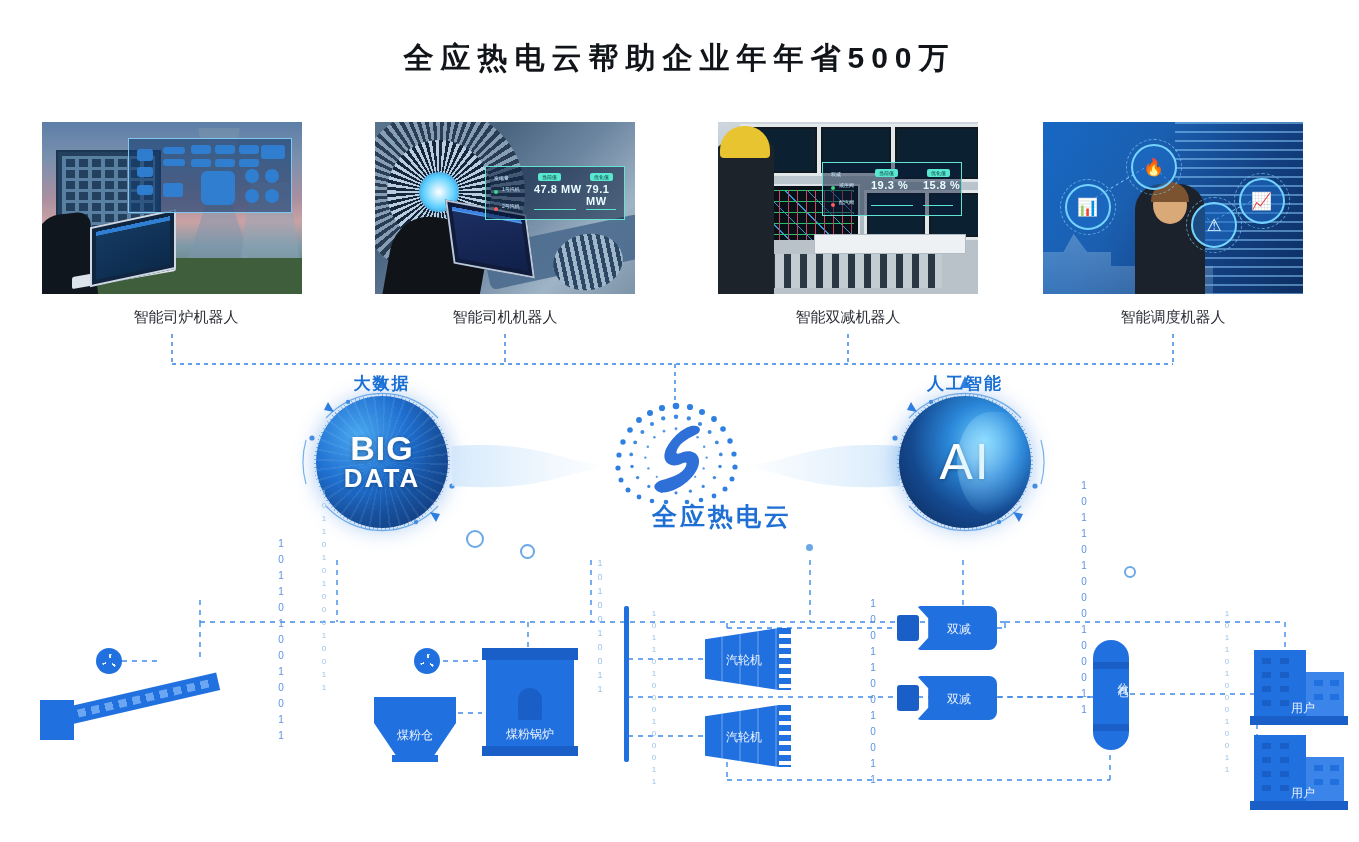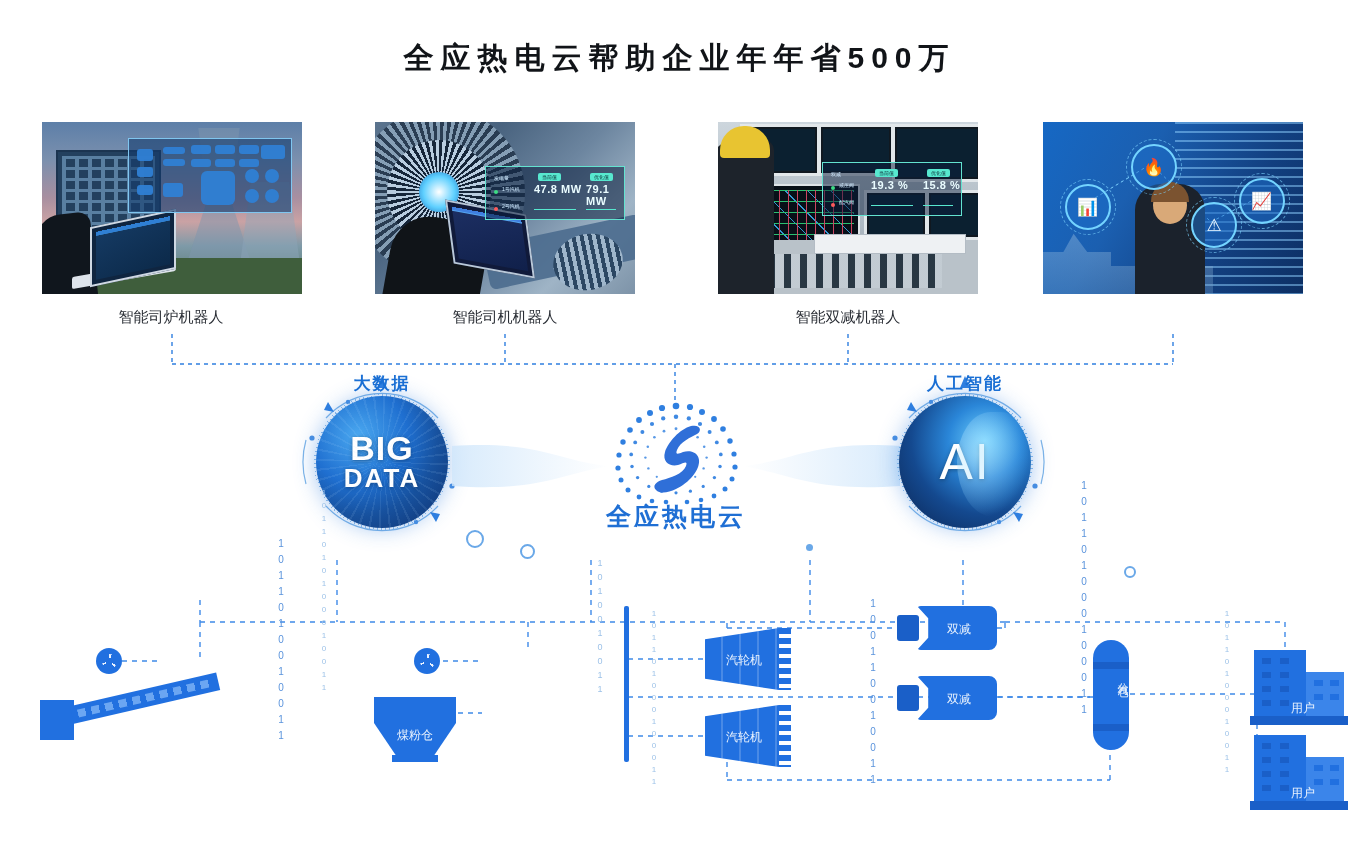--- a/index.html
+++ b/index.html
@@ -17,21 +17,21 @@
   }
 
   
   .photo-card{position:absolute;top:122px;width:260px;height:172px;overflow:hidden;}
   .photo-card .photo{position:absolute;inset:0;overflow:hidden;}
   .caption{
     position:absolute;top:308px;width:260px;text-align:center;
     font-size:15px;color:#2b2f36;
   }
   
-  .card1{left:42px;}   .cap1{left:41px;}
+  .card1{left:42px;}   .cap1{left:56px;}
   .card2{left:375px;}  .cap2{left:375px;}
   .card3{left:718px;}  .cap3{left:718px;}
   .card4{left:1043px;} .cap4{left:1043px;}
 
   
   .p1-sky{position:absolute;inset:0;background:
      linear-gradient(#5d7fa8 0%,#7b90ae 22%,#a88fa0 44%,#caa2a4 58%,#7e9aa8 72%,#4d7060 100%);}
   .p1-bldg{position:absolute;left:14px;top:28px;width:105px;height:130px;background:#23405e;
      box-shadow:inset 0 0 0 2px #1b3450;}
   .p1-bldg:before{content:"";position:absolute;inset:6px;
@@ -151,21 +151,21 @@
      background:repeating-conic-gradient(#7fb5e8 0 .7deg,transparent .7deg 3.4deg);
      -webkit-mask:radial-gradient(circle,transparent 0 61px,#000 61px 68px,transparent 68px);
              mask:radial-gradient(circle,transparent 0 61px,#000 61px 68px,transparent 68px);
      opacity:.85;}
   .orb-arcs{position:absolute;inset:0;}
   .orb-label{position:absolute;width:180px;text-align:center;top:164px;
      font-size:17px;font-weight:bold;color:#1a6fd4;letter-spacing:2px;}
 
   
   .cloud-wrap{position:absolute;left:596px;top:398px;width:160px;height:130px;}
-  .cloud-name{position:absolute;left:560px;top:500px;width:232px;text-align:center;
+  .cloud-name{position:absolute;left:560px;top:500px;width:232px;text-align:right;
      font-size:25px;font-weight:bold;color:#1f6fd4;letter-spacing:3px;}
 
   
   .eq{position:absolute;}
   .eq-label{position:absolute;color:#e9f2fd;font-size:12px;text-align:center;white-space:nowrap;}
   .v-label{writing-mode:vertical-rl;text-orientation:upright;letter-spacing:2px;}
 
   .boiler-body{position:absolute;background:#2170e0;}
   .boiler-cap{position:absolute;background:#1a5fc8;}
   .boiler-door{position:absolute;background:#1a5fc8;border-radius:14px 14px 3px 3px;}
@@ -342,20 +342,21 @@
       </svg>
       <div class="p4-man"></div>
       <div class="p4-head"></div>
       <div class="p4-hair"></div>
       <div class="p4-ic" style="left:22px;top:62px;">📊</div>
       <div class="p4-ic" style="left:88px;top:22px;">🔥</div>
       <div class="p4-ic" style="left:148px;top:80px;">⚠</div>
       <div class="p4-ic" style="left:196px;top:56px;">📈</div>
     </div>
   </div>
+  <div class="caption cap4">智能调度机器人</div>
 
   <svg class="conn" width="1359" height="842">
     <g stroke="#2f7fe0" stroke-width="1.4" fill="none" stroke-dasharray="4 4">
 
       <line x1="172" y1="334" x2="172" y2="364"></line>
       <line x1="505" y1="334" x2="505" y2="364"></line>
       <line x1="848" y1="334" x2="848" y2="364"></line>
       <line x1="1173" y1="334" x2="1173" y2="364"></line>
 
       <line x1="172" y1="364" x2="1173" y2="364"></line>
@@ -659,20 +660,27 @@
 
   <div class="eq" style="left:374px;top:697px;width:82px;height:68px;">
     <div class="hopper-top" style="left:0;top:0;"></div>
     <div class="hopper-bot" style="left:0;top:26px;"></div>
     <div class="hopper-foot" style="left:18px;top:58px;"></div>
     <div class="eq-label" style="left:0;top:30px;width:82px;">煤粉仓</div>
   </div>
 
   <div class="fan" style="left:414px;top:648px;"></div>
 
+  <div class="eq" style="left:482px;top:648px;width:96px;height:110px;">
+    <div class="boiler-cap" style="left:0;top:0;width:96px;height:12px;"></div>
+    <div class="boiler-body" style="left:4px;top:12px;width:88px;height:86px;"></div>
+    <div class="boiler-door" style="left:36px;top:40px;width:24px;height:32px;"></div>
+    <div class="boiler-cap" style="left:0;top:98px;width:96px;height:10px;"></div>
+    <div class="eq-label" style="left:0;top:78px;width:96px;">煤粉锅炉</div>
+  </div>
 
   <div class="header-bar" style="left:624px;top:606px;height:156px;"></div>
 
   <div class="eq" style="left:705px;top:628px;width:86px;height:62px;">
     <div class="turbine" style="left:0;top:0;"></div>
     <div class="turbine-ribs" style="left:0;top:0;"></div>
     <div class="turbine-fins" style="left:74px;top:0;"></div>
     <div class="eq-label" style="left:6px;top:24px;width:66px;">汽轮机</div>
   </div>
 

